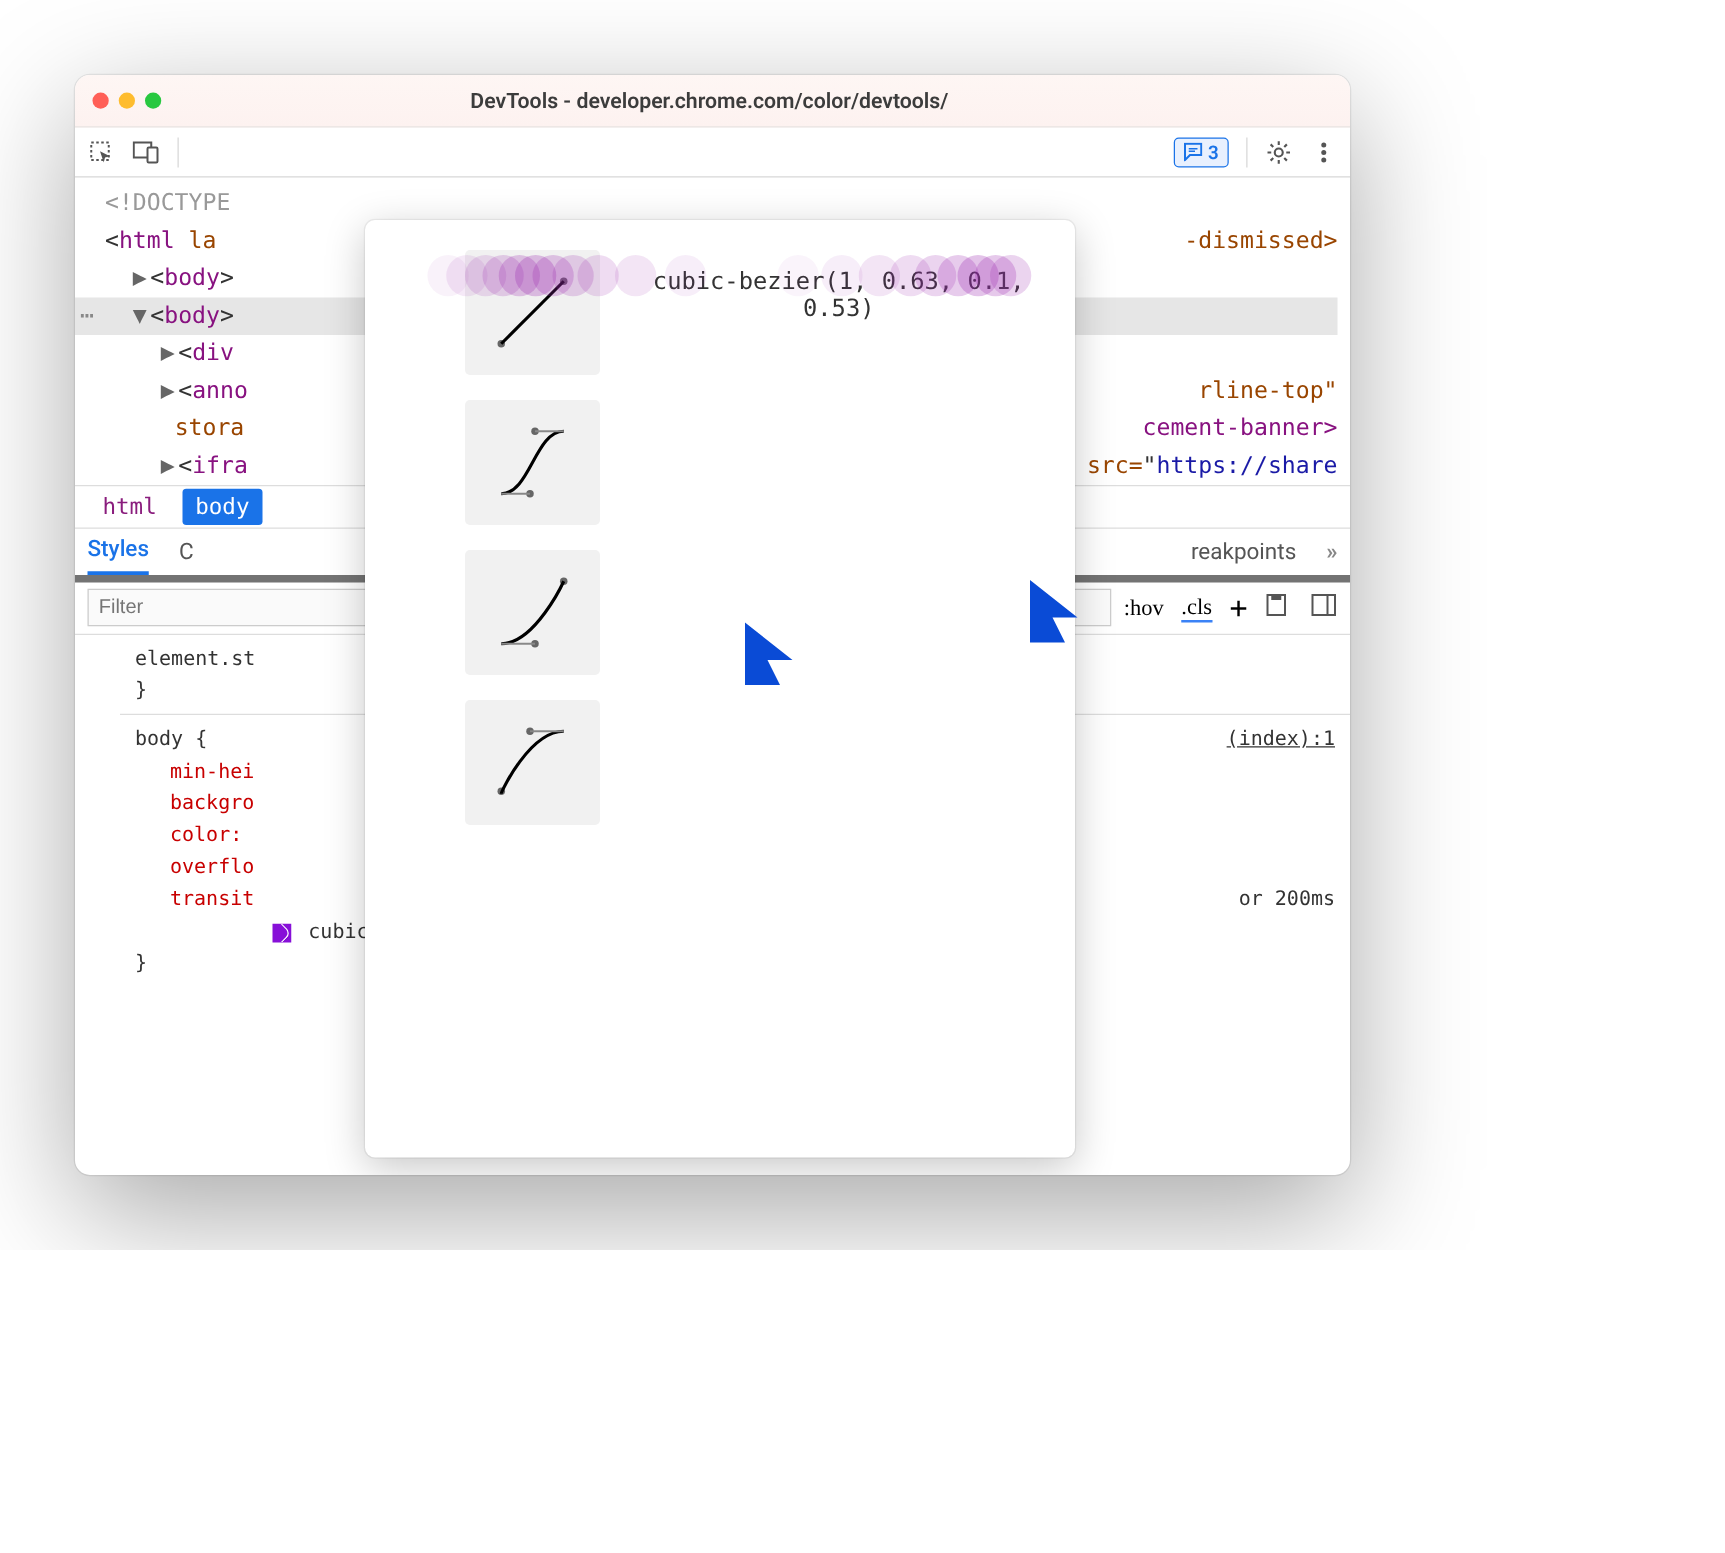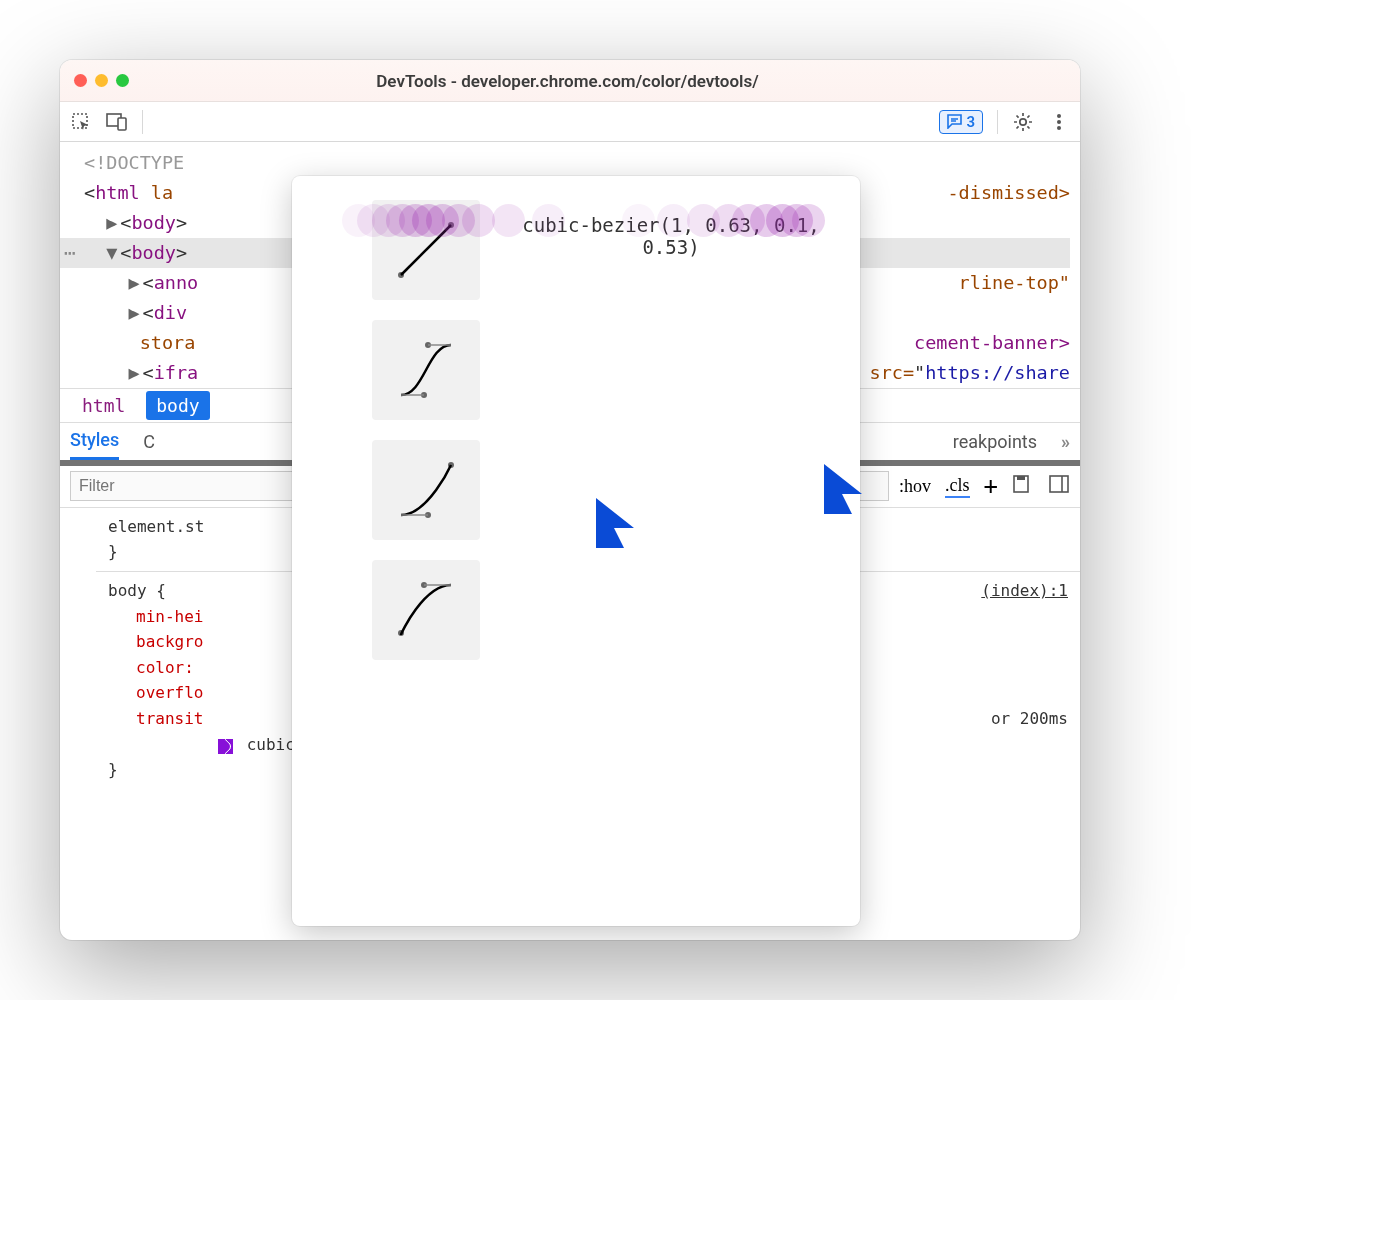--- a/index.html
+++ b/index.html
@@ -296,22 +296,22 @@
           </svg>
       </div>
     </div>
   </div>
 
   <div class="elements-pane">
     <div class="tree-row"><span class="doctype">&lt;!DOCTYPE</span></div>
     <div class="tree-row">&lt;<span class="tag">html</span> <span class="attr">la</span><span style="float:right" class="attr">-dismissed&gt;</span></div>
     <div class="tree-row">  <span class="tri">▶</span>&lt;<span class="tag">body</span>&gt;</div>
     <div class="tree-row selected" style="margin-left:-24px; padding-left:24px;"><span class="gray-tag" style="position:absolute; left:4px;">⋯</span>  <span class="tri">▼</span>&lt;<span class="tag">body</span>&gt;</div>
+    <div class="tree-row">    <span class="tri">▶</span>&lt;<span class="tag">div</span></div>
     <div class="tree-row">    <span class="tri">▶</span>&lt;<span class="tag">anno</span><span style="float:right"><span class="attr">rline-top"</span></span></div>
-    <div class="tree-row">    <span class="tri">▶</span>&lt;<span class="tag">div</span></div>
     <div class="tree-row">     <span class="attr">stora</span><span style="float:right"><span class="tag">cement-banner&gt;</span></span></div>
     <div class="tree-row">    <span class="tri">▶</span>&lt;<span class="tag">ifra</span><span style="float:right"><span class="attr">src=</span>"<span class="val">https://share</span></span></div>
   </div>
 
   <div class="breadcrumb">
     <span class="crumb">html</span>
     <span class="crumb-active">body</span>
   </div>
 
   <div class="styles-tabs">

